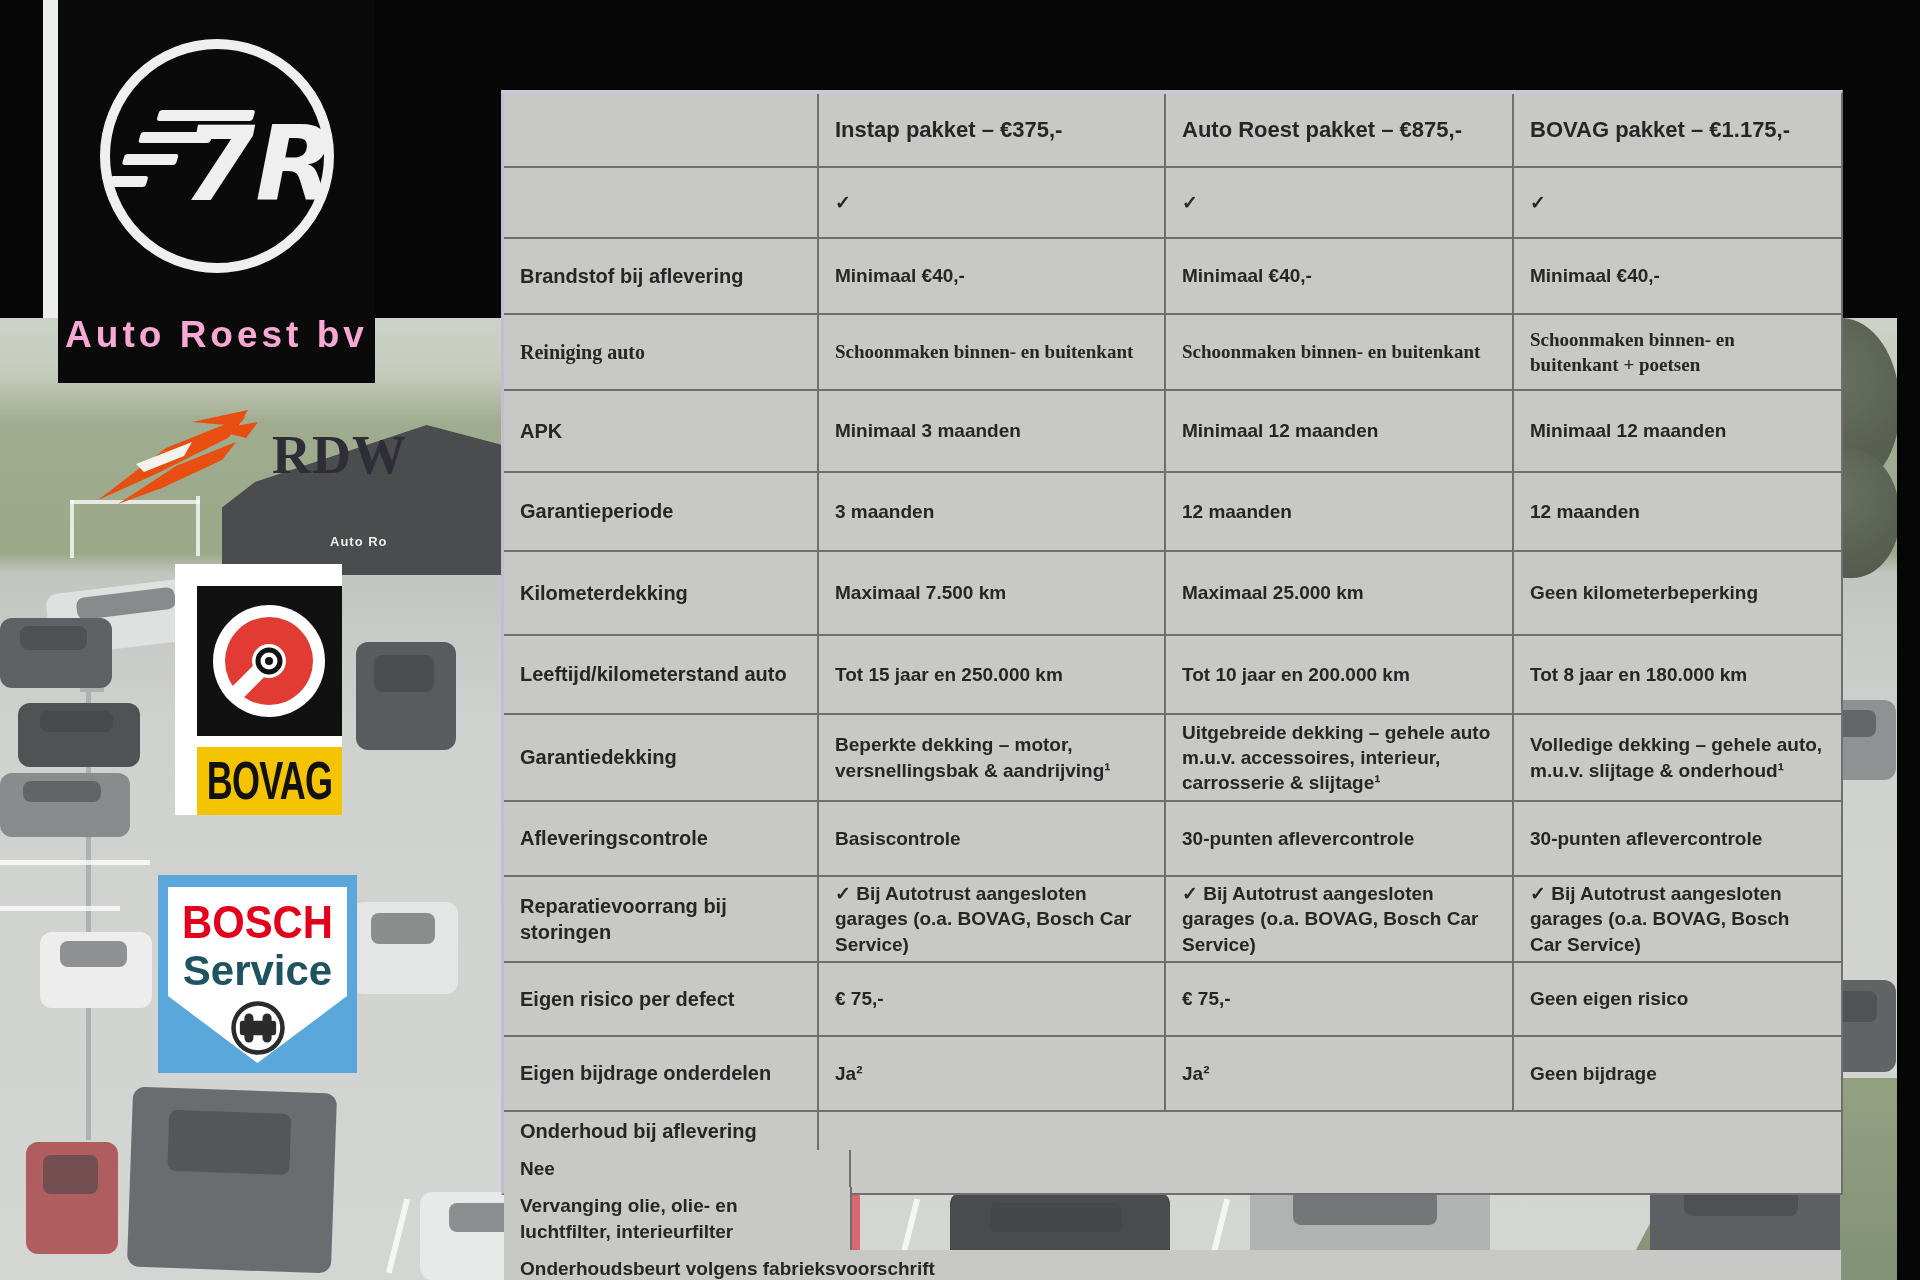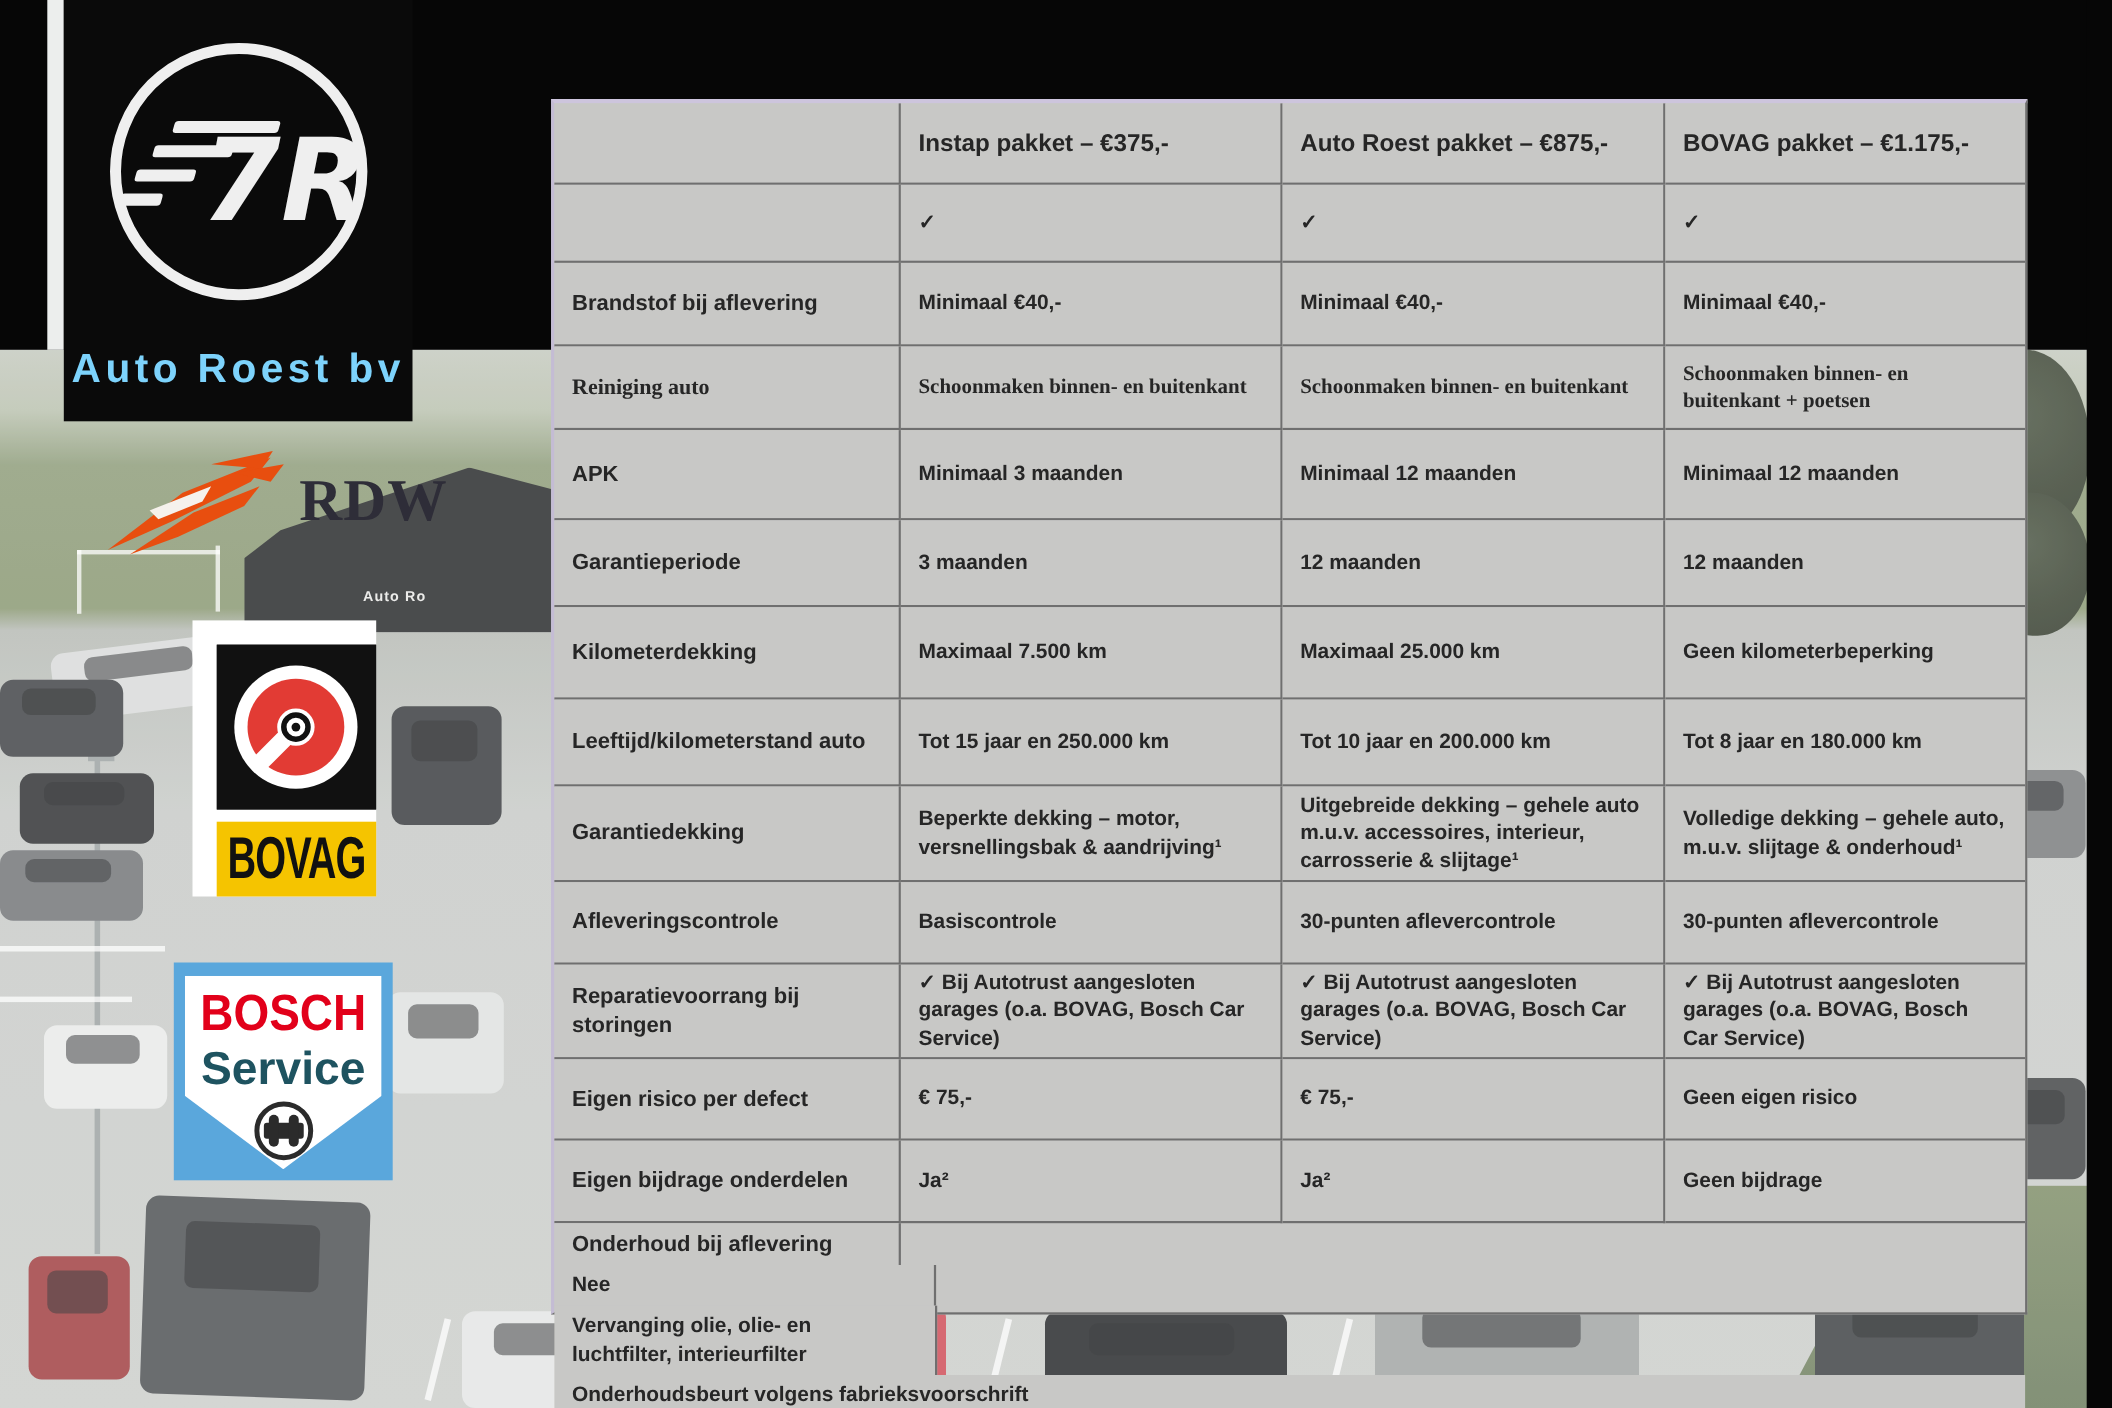--- a/index.html
+++ b/index.html
@@ -22,21 +22,21 @@
     border-radius:8px;background:rgba(25,28,30,0.55);}
   .pline{position:absolute;background:rgba(255,255,255,0.75);}
   .pole{position:absolute;background:#9aa0a0;}
 
   
   .topband{position:absolute;left:0;top:0;width:1920px;height:318px;background:#060606;}
   .white-sliver{position:absolute;left:43px;top:0;width:15px;height:318px;background:#eceeed;}
   .rightband{position:absolute;left:1897px;top:0;width:23px;height:1280px;background:#060606;}
   .logobox{position:absolute;left:58px;top:0;width:317px;height:383px;background:#0a0a0a;}
   .brand-circle{position:absolute;left:50%;top:28px;transform:translateX(-50%);}
-  .brand-name{position:absolute;left:0;right:0;top:314px;text-align:center;color:#7dd3fc;
+  .brand-name{position:absolute;left:0;right:0;top:314px;text-align:center;color:#f9a8d4;
     font-size:37px;font-weight:bold;letter-spacing:4px;}
 
   
   .rdw{position:absolute;left:96px;top:408px;width:310px;height:110px;}
   .rdw-text{position:absolute;left:176px;top:16px;font-family:"Liberation Serif",serif;
     font-weight:bold;font-size:54px;color:#2e2d38;letter-spacing:1px;}
 
   .bovag{position:absolute;left:175px;top:564px;width:167px;height:251px;background:#ffffff;
     box-sizing:border-box;padding:22px;}
   .bovag-top{position:relative;width:145px;height:150px;background:#111111;}

